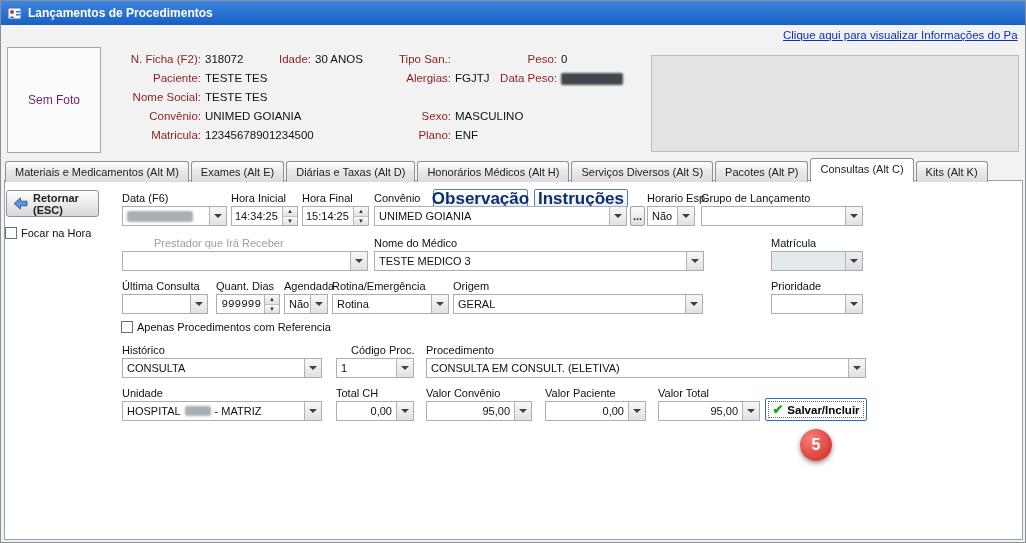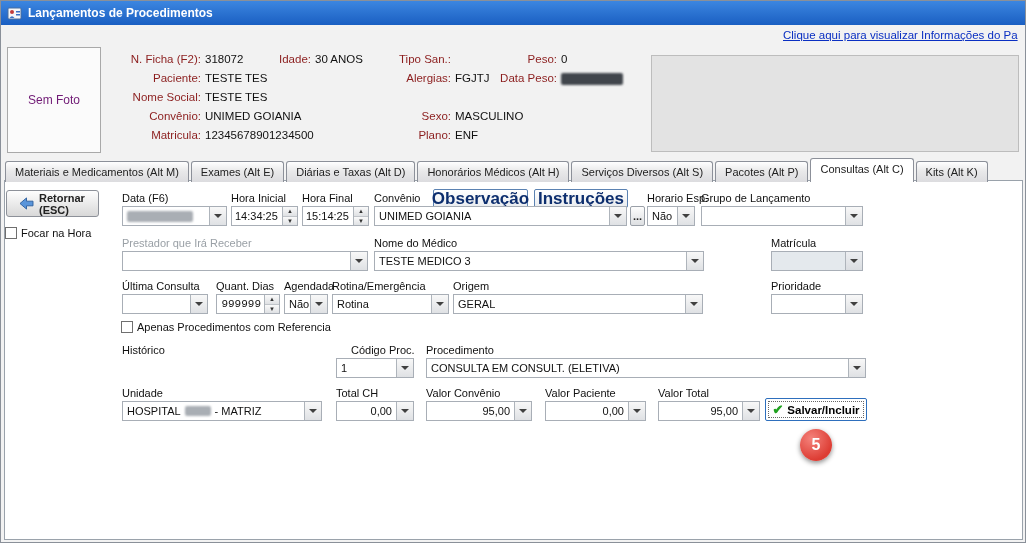--- a/index.html
+++ b/index.html
@@ -8,37 +8,37 @@
   .top-link{position:absolute;top:28px;left:782px;color:#0a2fc2;font-size:11.5px;text-decoration:underline;white-space:nowrap;cursor:pointer;}
   .photo{position:absolute;left:6px;top:46px;width:94px;height:106px;background:#fbfbfb;border:1px solid #a9a9a9;display:flex;align-items:center;justify-content:center;font-size:12px;color:#701a75;box-sizing:border-box;}
   .plabel{position:absolute;font-size:11.5px;color:#8b1d1d;text-align:right;white-space:nowrap;}
   .pval{position:absolute;font-size:11.5px;color:#111;white-space:nowrap;}
   .side-panel{position:absolute;left:650px;top:54px;width:368px;height:97px;background:#e3e3e3;border:1px solid #bdbdbd;box-sizing:border-box;}
   .tabs{position:absolute;left:4px;top:158px;display:flex;align-items:flex-end;z-index:3;height:23px;}
   .tab{height:20px;line-height:20px;padding:0 9px;font-size:11px;color:#222;background:linear-gradient(#ffffff,#e9e9ea 45%,#dcdcdf);border:1px solid #8c9099;border-bottom:none;border-radius:3px 3px 0 0;margin-right:2px;white-space:nowrap;cursor:pointer;}
   .tab.active{background:#fff;height:23px;line-height:21px;position:relative;z-index:4;}
   .content{position:absolute;left:3px;top:179px;width:1019px;height:360px;background:#fff;border:1px solid #9aa2ab;box-sizing:border-box;z-index:1;}
   .lbl{position:absolute;font-size:11px;color:#111;white-space:nowrap;z-index:2;}
-  .lbl.gray{color:#9aa0a6;}
+  .lbl.gray{color:#9aa0a6;margin-left:32px;}
   .dd,.spin{position:absolute;height:20px;background:#fff;border:1px solid #a8aeb6;box-sizing:border-box;display:flex;align-items:stretch;z-index:2;}
   .dd .val{flex:1;font-size:11px;display:flex;align-items:center;padding:0 4px;overflow:hidden;white-space:nowrap;color:#111;}
   .dd.num .val{justify-content:flex-end;}
   .dd .arrow{width:16px;border-left:1px solid #aeb4bb;background:linear-gradient(#f8f8f8,#dfe1e4);display:flex;align-items:flex-start;justify-content:center;cursor:pointer;}
   .dd .arrow::after{content:"";width:0;height:0;border:4px solid transparent;border-top:4px solid #404040;margin-top:7px;}
   .dd.disabled{background:#e4e9ed;}
   .dd.disabled .arrow{background:linear-gradient(#eceef1,#dadde1);}
   .spin .val{flex:1;font-size:11px;display:flex;align-items:center;padding:0 3px;color:#111;}
   .spin.num .val{justify-content:flex-end;font-family:Liberation Mono, monospace;}
   .spinbtns{width:14px;display:flex;flex-direction:column;border-left:1px solid #aeb4bb;}
   .sb{flex:1;font-size:6px;line-height:8px;text-align:center;background:linear-gradient(#fafafa,#dfe1e4);color:#333;cursor:pointer;}
   .sb.up{border-bottom:1px solid #c0c4c9;}
   .btn{position:absolute;box-sizing:border-box;cursor:pointer;z-index:2;}
   .btn-obs{background:linear-gradient(#ffffff,#e9ecef);border:1px solid #5b82b2;border-radius:2px;color:#0d2e6e;font-weight:bold;font-size:17px;display:flex;align-items:center;justify-content:center;}
   .btn-dots{background:linear-gradient(#fdfdfd,#dddfe2);border:1px solid #9aa0a8;border-radius:2px;font-size:11px;font-weight:bold;display:flex;align-items:center;justify-content:center;color:#222;}
-  .btn-retornar{background:linear-gradient(#fefefe,#d8d8d8);border:1px solid #8d9199;border-radius:3px;display:flex;align-items:center;gap:5px;padding:0 12px;font-size:11px;font-weight:bold;color:#222;}
+  .btn-retornar{background:linear-gradient(#fefefe,#d8d8d8);border:1px solid #8d9199;border-radius:3px;display:flex;align-items:center;gap:5px;padding:0 6px;font-size:11px;font-weight:bold;color:#222;}
   .btn-salvar{background:#fff;border:1px solid #2e6fbd;border-radius:2px;display:flex;align-items:center;justify-content:center;gap:4px;font-size:11.5px;font-weight:bold;color:#000;outline:1px dotted #666;outline-offset:-4px;}
   .check{color:#1fa11f;font-size:13px;font-weight:bold;}
   .chk{position:absolute;display:flex;align-items:center;gap:4px;font-size:11px;color:#111;cursor:pointer;z-index:2;}
   .chk .box{width:12px;height:12px;background:#fff;border:1px solid #6f6f6f;box-sizing:border-box;}
   .redact{display:inline-block;background:#a9aeb4;border-radius:2px;filter:blur(1.2px);vertical-align:middle;}
   .redact.dark{background:#41464c;}
   .badge{position:absolute;width:32px;height:32px;border-radius:50%;background:radial-gradient(circle at 35% 30%,#f4827b,#dd3d34 70%);box-shadow:0 2px 5px rgba(0,0,0,.45);display:flex;align-items:center;justify-content:center;color:#fff;font-size:16px;font-weight:bold;z-index:5;}
 </style>
 </head>
 <body>
@@ -233,20 +233,24 @@
     <span class="val"></span>
     <span class="arrow"></span>
   </div>
 
   <label class="chk" style="left:120px;top:320px">
     <span class="box"></span>
     <span>Apenas Procedimentos com Referencia</span>
   </label>
 
   <span class="lbl" style="left:121px;top:343px">Histórico</span>
+  <div class="dd" style="left:121px;top:357px;width:200px">
+    <span class="val">CONSULTA</span>
+    <span class="arrow"></span>
+  </div>
 
   <span class="lbl" style="left:350px;top:343px">Código Proc.</span>
   <div class="dd" style="left:335px;top:357px;width:78px">
     <span class="val">1</span>
     <span class="arrow"></span>
   </div>
 
   <span class="lbl" style="left:425px;top:343px">Procedimento</span>
   <div class="dd" style="left:425px;top:357px;width:440px">
     <span class="val">CONSULTA EM CONSULT. (ELETIVA)</span>

